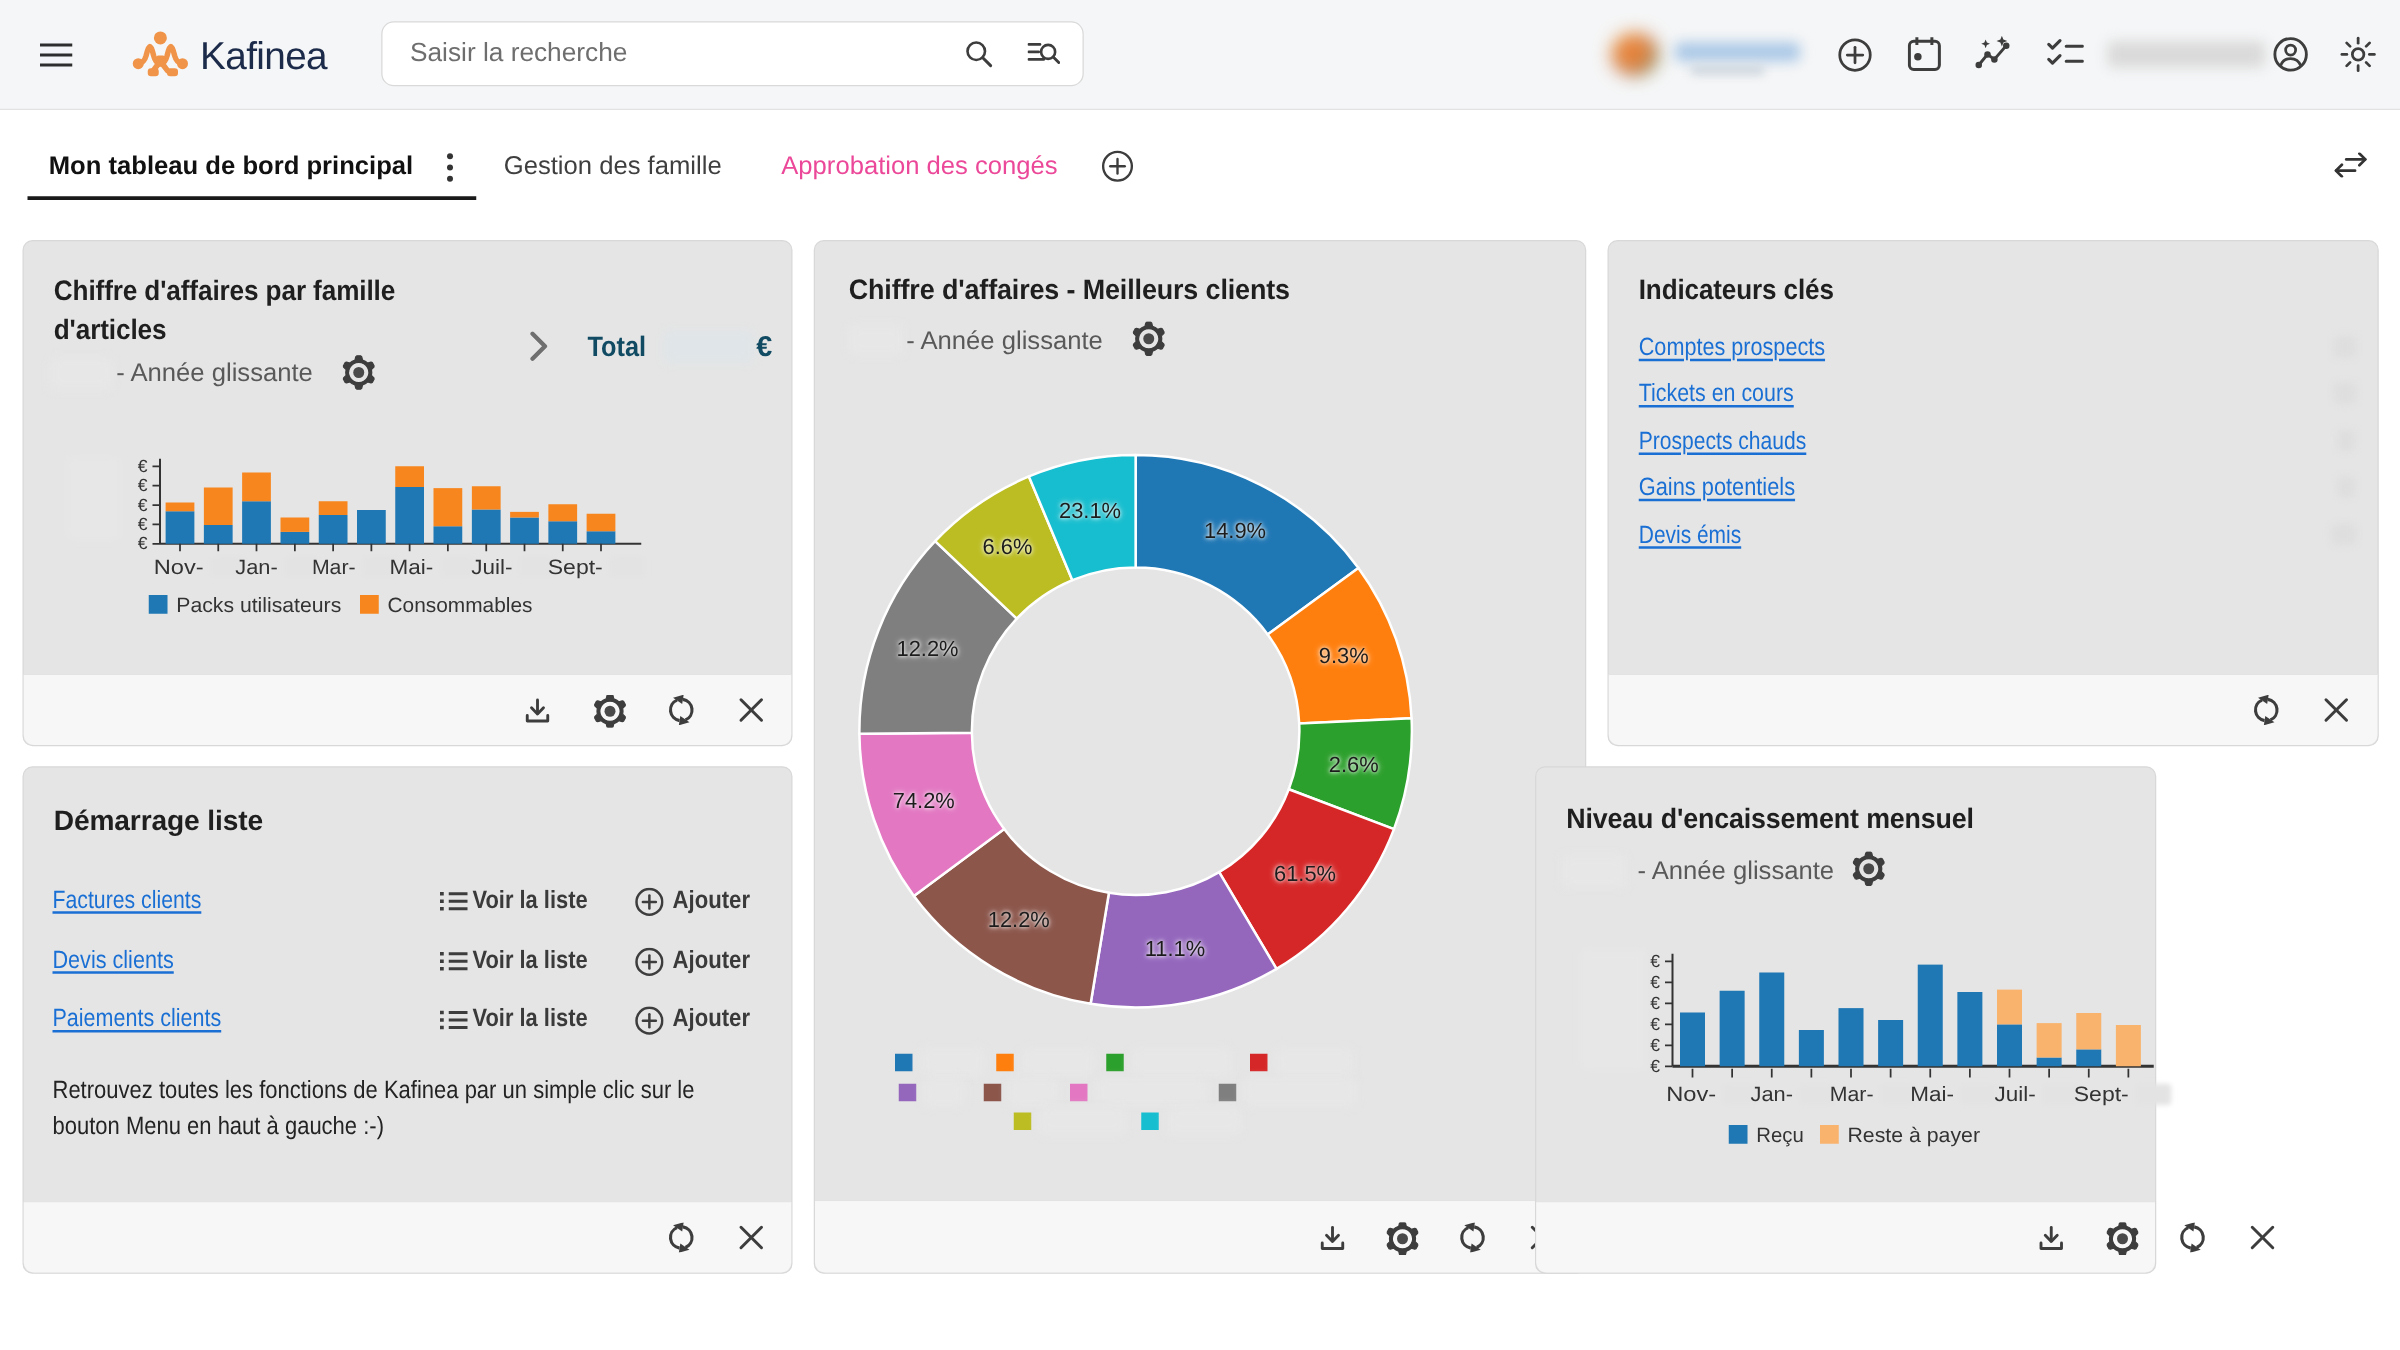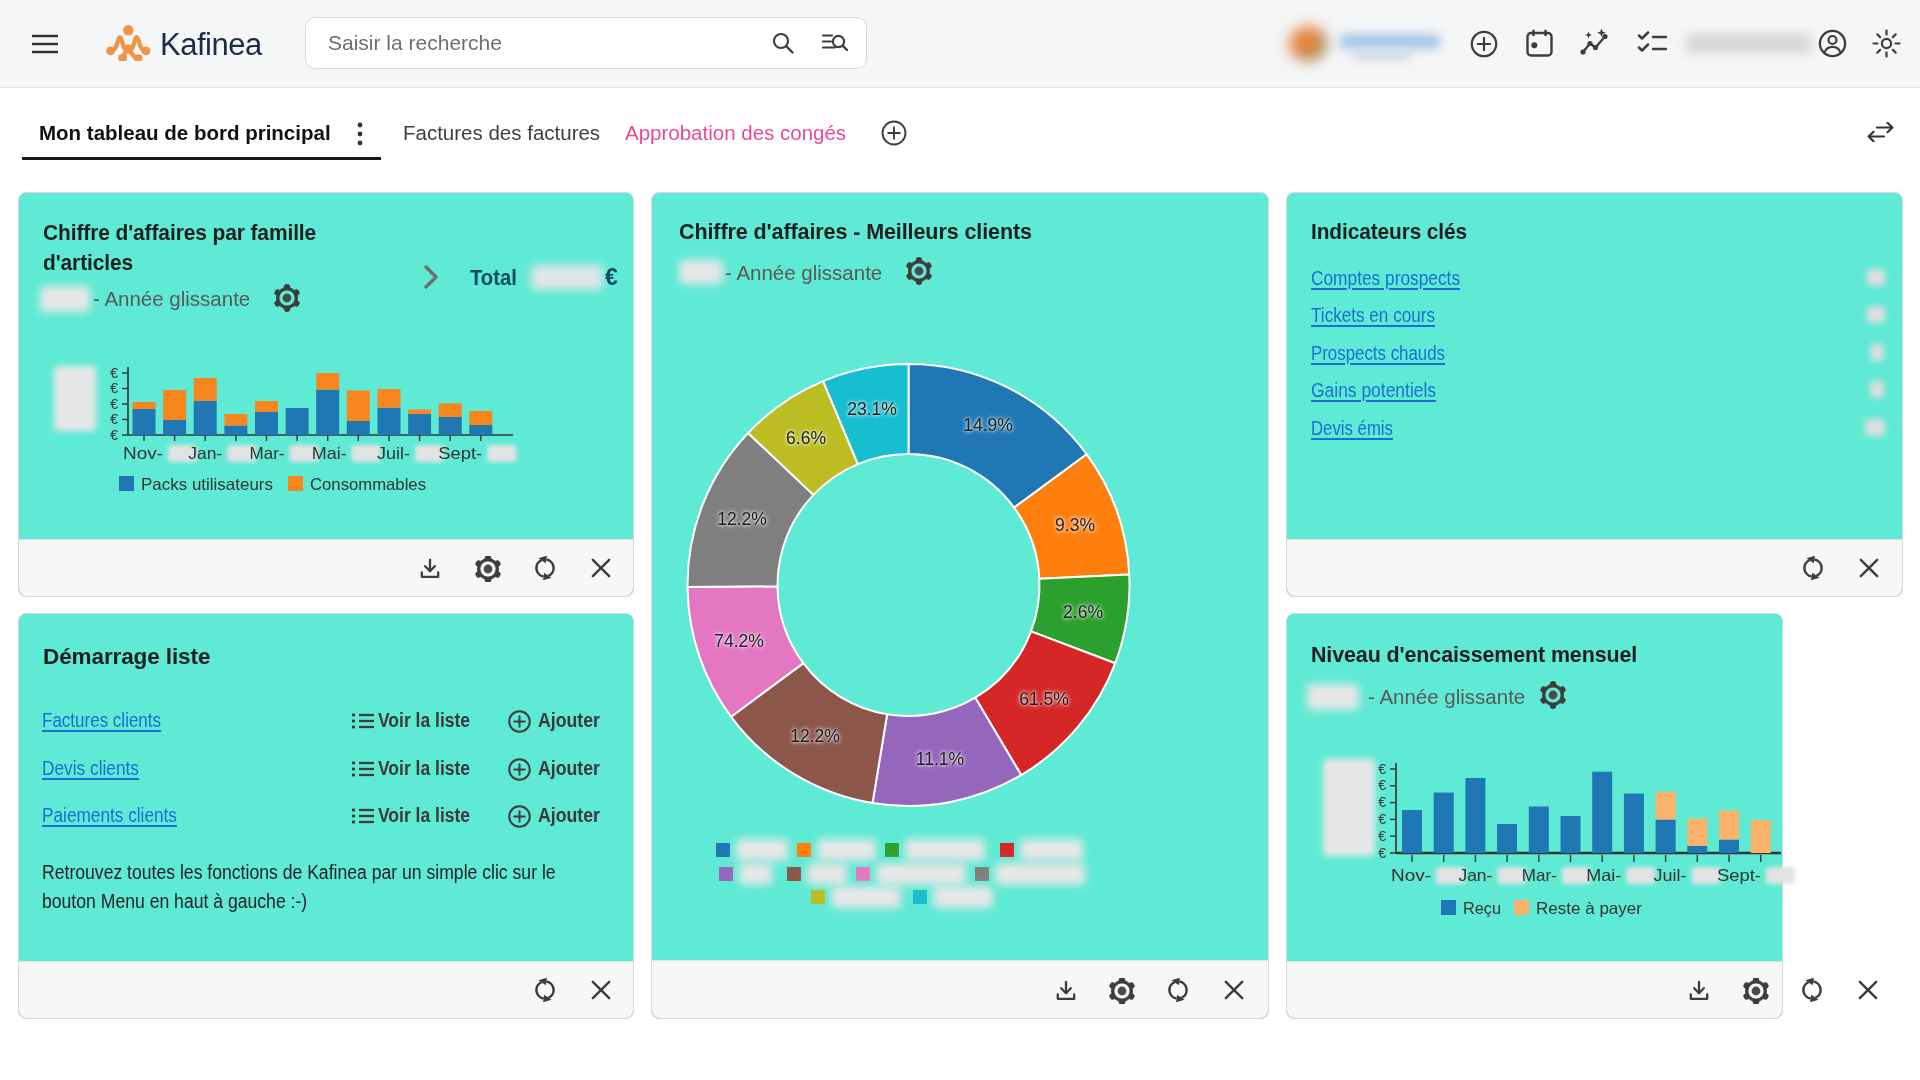--- a/index.html
+++ b/index.html
@@ -1,18 +1,18 @@
 <!DOCTYPE html>
 <html lang="fr"><head><meta charset="utf-8">
 <style>
 * { margin:0; padding:0; box-sizing:border-box; }
 html,body { width:1920px; height:1080px; overflow:hidden; }
 body { font-family:"Liberation Sans", sans-serif; background:#fff; position:relative; }
 .abs { position:absolute; }
-.card { position:absolute; background:#5eead4; border:1px solid #d8d8d8; border-radius:8px; }
+.card { position:absolute; background:#e5e5e5; border:1px solid #d8d8d8; border-radius:8px; }
 .cfoot { position:absolute; left:0; right:0; bottom:0; background:#f7f7f7; border-top:1px solid #e3e3e3;
   border-radius:0 0 8px 8px; }
 .blur { position:absolute; background:#e7e7e7; border-radius:4px; filter:blur(4px); }
 .link { color:#1a6fd4; text-decoration:underline; text-underline-offset:3px; }
 .dlab { position:absolute; transform:translate(-50%,-50%); font-size:17.5px; color:#1c1c1c;
   text-shadow:0 0 3px rgba(255,255,255,.95),0 0 5px rgba(255,255,255,.85); }
 .ctitle { font-size:22.5px; font-weight:600; color:#1f1f1f; letter-spacing:-0.1px; }
 .csub { font-size:20.5px; color:#595959; }
 svg { display:block; }
 </style></head>
@@ -119,21 +119,21 @@
  </g>
 </svg>
 
 <div class="abs" style="left:39px;top:121px;font-size:20.5px;font-weight:700;color:#111">Mon tableau de bord principal</div>
 <div class="abs" style="left:22px;top:157px;width:359px;height:3px;background:#1a1a1a"></div>
 <svg class="abs" style="left:356px;top:121px" width="8" height="26" viewBox="0 0 8 26">
  <circle cx="4" cy="4" r="2.4" fill="#333"></circle>
     <circle cx="4" cy="13" r="2.4" fill="#333"></circle>
     <circle cx="4" cy="22" r="2.4" fill="#333"></circle>
 </svg>
-<div class="abs" style="left:403px;top:121px;font-size:20.5px;color:#3f3f3f">Factures des factures</div>
+<div class="abs" style="left:403px;top:121px;font-size:20.5px;color:#3f3f3f">Gestion des famille</div>
 <div class="abs" style="left:625px;top:121px;font-size:20.5px;color:#ec4899">Approbation des congés</div>
 <svg class="abs" style="left:881px;top:120px" width="26" height="26" viewBox="0 0 26 26">
     <circle cx="13" cy="13" r="11.5" fill="none" stroke="#3d3d3d" stroke-width="1.9"></circle>
     <line x1="7.2" y1="13" x2="18.8" y2="13" stroke="#3d3d3d" stroke-width="1.9" stroke-linecap="round"></line>
     <line x1="13" y1="7.2" x2="13" y2="18.8" stroke="#3d3d3d" stroke-width="1.9" stroke-linecap="round"></line>
   </svg>
 
 <svg class="abs" style="left:1866px;top:122px" width="29" height="20" viewBox="0 0 29 20">
  <g stroke="#333" stroke-width="2.2" fill="none" stroke-linecap="round" stroke-linejoin="round">
   <path d="M11 5.5 L26 5.5"></path>
@@ -431,21 +431,21 @@
       </svg>
     <svg class="abs" style="left:571px;top:17px" width="22" height="22" viewBox="0 0 22 22">
         <g stroke="#3d3d3d" stroke-width="2.4" stroke-linecap="round">
           <line x1="2.8000000000000007" y1="2.8000000000000007" x2="19.2" y2="19.2"></line>
           <line x1="19.2" y1="2.8000000000000007" x2="2.8000000000000007" y2="19.2"></line>
         </g>
       </svg>
   </div>
 </div>
 
-<div class="card" style="left:1286px;top:613px;width:497px;height:406px">
+<div class="card" style="left:1228px;top:613px;width:497px;height:406px">
   <div class="ctitle abs" style="left:24px;top:28px;transform:scaleX(0.952);transform-origin:0 0">Niveau d'encaissement mensuel</div>
   <div class="blur" style="left:20px;top:70px;width:52px;height:26px"></div>
   <div class="csub abs" style="left:81px;top:71px">- Année glissante</div>
   <svg class="abs" style="left:252px;top:67px" width="28" height="28" viewBox="0 0 28 28">
       <path d="M10.96,4.05 L11.66,1.35 L12.60,0.67 L15.40,0.67 L16.34,1.35 L17.04,4.05 L19.20,4.99 L21.09,6.39 L23.78,5.65 L24.84,6.12 L26.24,8.55 L26.13,9.71 L24.13,11.66 L24.40,14.00 L24.13,16.34 L26.13,18.29 L26.24,19.45 L24.84,21.88 L23.78,22.35 L21.09,21.61 L19.20,23.01 L17.04,23.95 L16.34,26.65 L15.40,27.33 L12.60,27.33 L11.66,26.65 L10.96,23.95 L8.80,23.01 L6.91,21.61 L4.22,22.35 L3.16,21.88 L1.76,19.45 L1.87,18.29 L3.87,16.34 L3.60,14.00 L3.87,11.66 L1.87,9.71 L1.76,8.55 L3.16,6.12 L4.22,5.65 L6.91,6.39 L8.80,4.99 Z M14.00,5.90 A8.1,8.1 0 1 1 13.99,5.90 Z" fill="#3d3d3d" fill-rule="evenodd" stroke="#3d3d3d" stroke-width="1.00" stroke-linejoin="round"></path>
       <circle cx="14" cy="14" r="4.40" fill="#4a4a4a"></circle>
     </svg>
   <svg style="position:absolute;left:0;top:0" width="617" height="406" viewBox="0 0 617 406">
       <defs>
         <filter id="blur3b" x="-30%" y="-30%" width="160%" height="160%">

